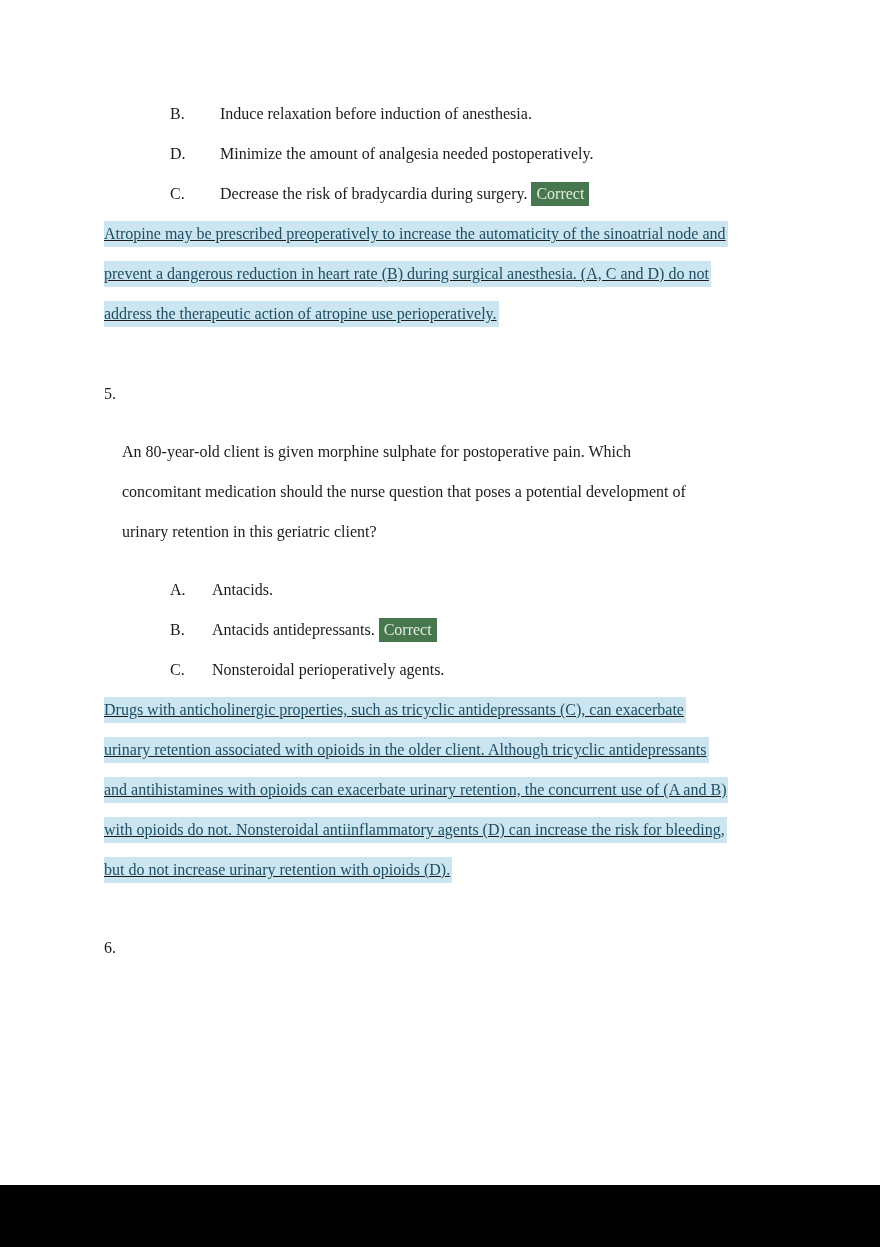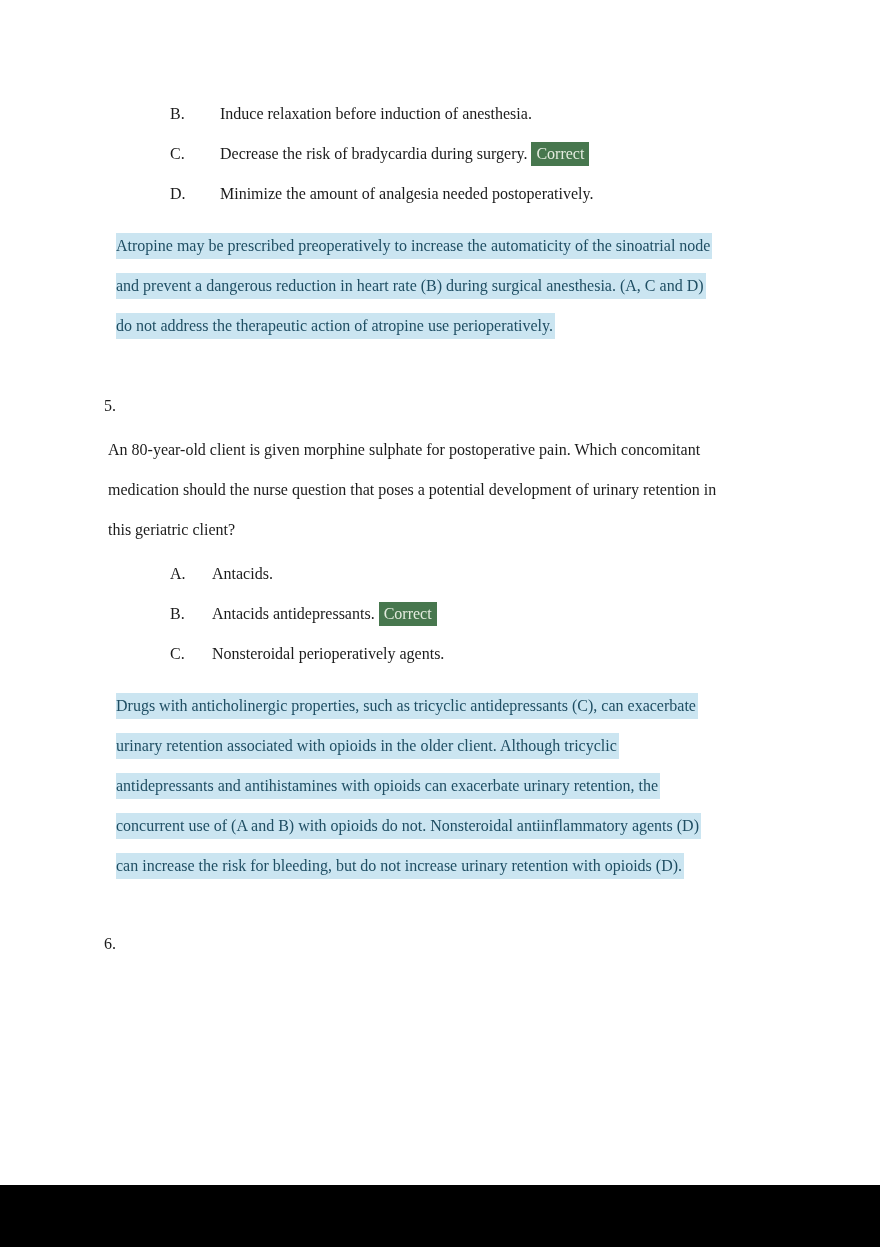--- a/index.html
+++ b/index.html
@@ -39,39 +39,40 @@
   .q5-options .letter {
     width: 42px;
   }
   .correct-badge {
     background: #47774e;
     color: #e4ecdf;
     padding: 3px 5px 4px 5px;
     margin-left: 4px;
   }
   .explanation {
-    margin: 12px;
+    margin: 0;
     line-height: 40px;
+    text-decoration: underline;
   }
   .hl {
     background: #cbe5f1;
     color: #1f4e63;
     padding: 4px 2px 5px 0;
     box-decoration-break: clone;
     -webkit-box-decoration-break: clone;
   }
   .qnum {
     line-height: 40px;
     margin-top: 40px;
   }
   .qnum-last {
     margin-top: 38px;
   }
   .question-text {
-    margin: 4px;
+    margin: 18px;
     line-height: 40px;
   }
   .bottom-bar {
     position: absolute;
     left: 0;
     bottom: 0;
     width: 880px;
     height: 62px;
     background: #000000;
   }
@@ -80,24 +81,24 @@
 <body>
 
 <div class="page-content">
 
   <section>
     <div class="options q4-options">
       <div class="option">
         <span class="letter">B.</span><span class="opt-text">Induce relaxation before induction of anesthesia.</span>
       </div>
       <div class="option">
-        <span class="letter">C.</span><span class="opt-text">Decrease the risk of bradycardia during surgery.</span><span class="correct-badge">Correct</span>
+        <span class="letter">D.</span><span class="opt-text">Minimize the amount of analgesia needed postoperatively.</span>
       </div>
       <div class="option">
-        <span class="letter">D.</span><span class="opt-text">Minimize the amount of analgesia needed postoperatively.</span>
+        <span class="letter">C.</span><span class="opt-text">Decrease the risk of bradycardia during surgery.</span><span class="correct-badge">Correct</span>
       </div>
     </div>
     <p class="explanation"><span class="hl">Atropine may be prescribed preoperatively to increase the automaticity of the sinoatrial node and prevent a dangerous reduction in heart rate (B) during surgical anesthesia. (A, C and D) do not address the therapeutic action of atropine use perioperatively.</span></p>
   </section>
 
   <section>
     <div class="qnum">5.</div>
     <p class="question-text">An 80-year-old client is given morphine sulphate for postoperative pain. Which concomitant medication should the nurse question that poses a potential development of urinary retention in this geriatric client?</p>
     <div class="options q5-options">
       <div class="option">

